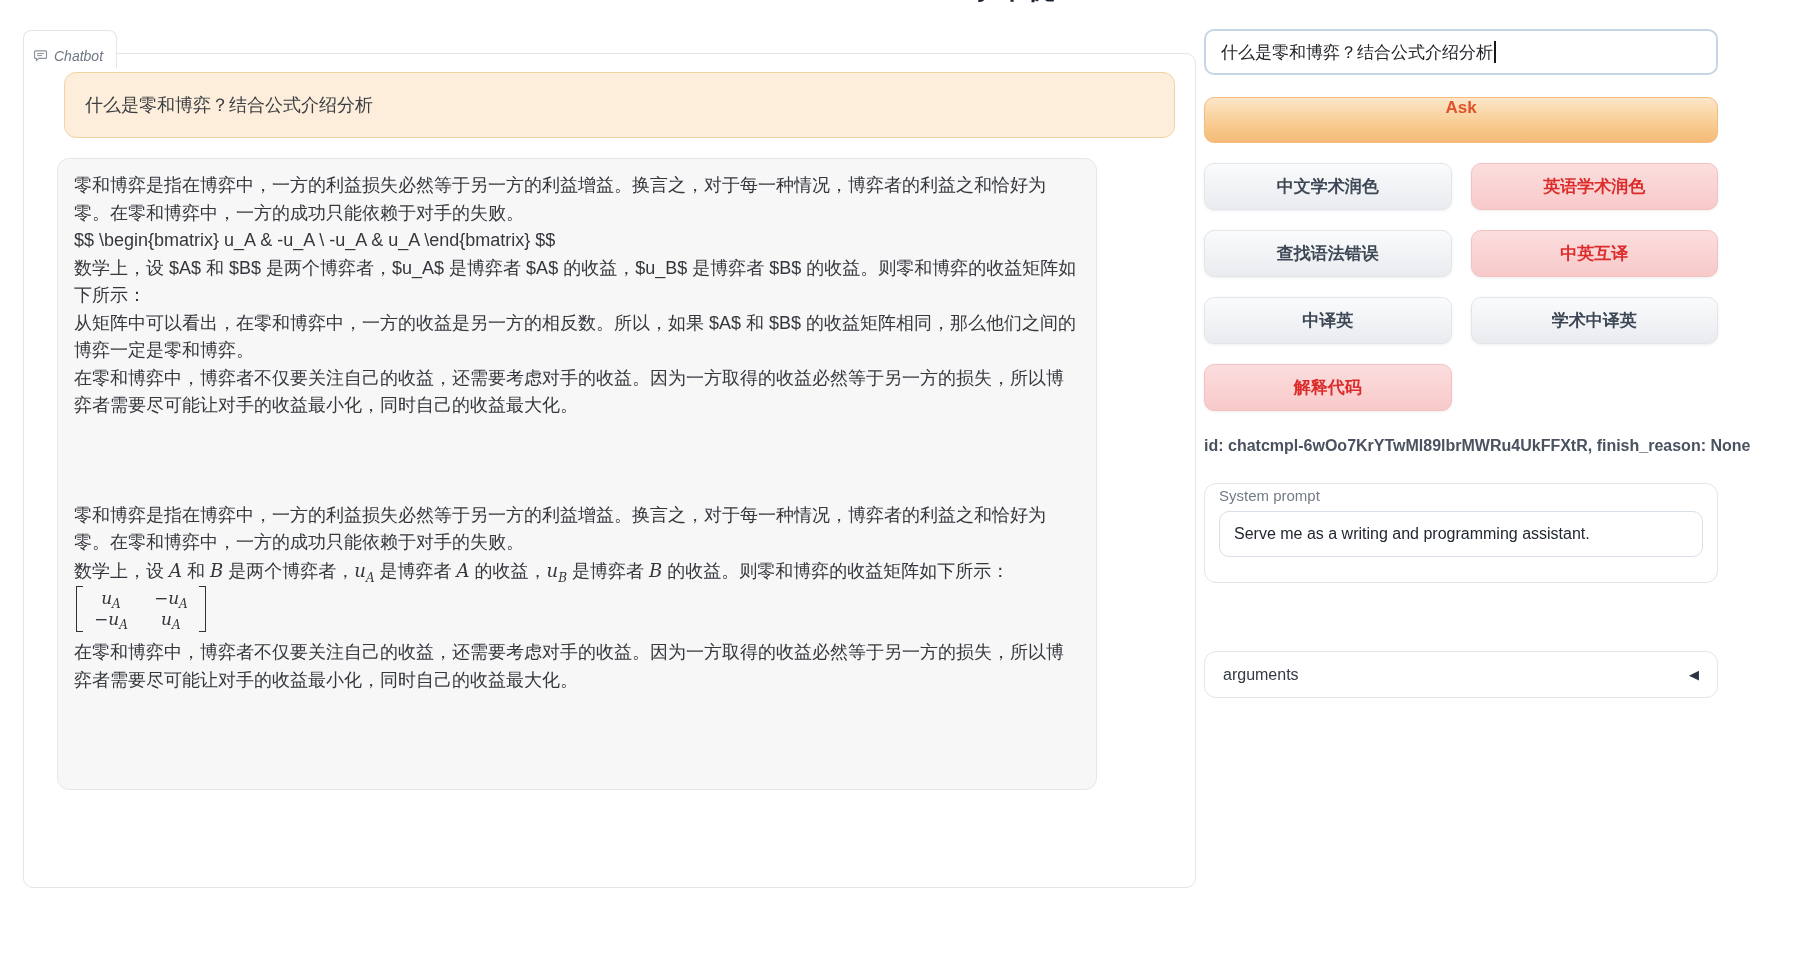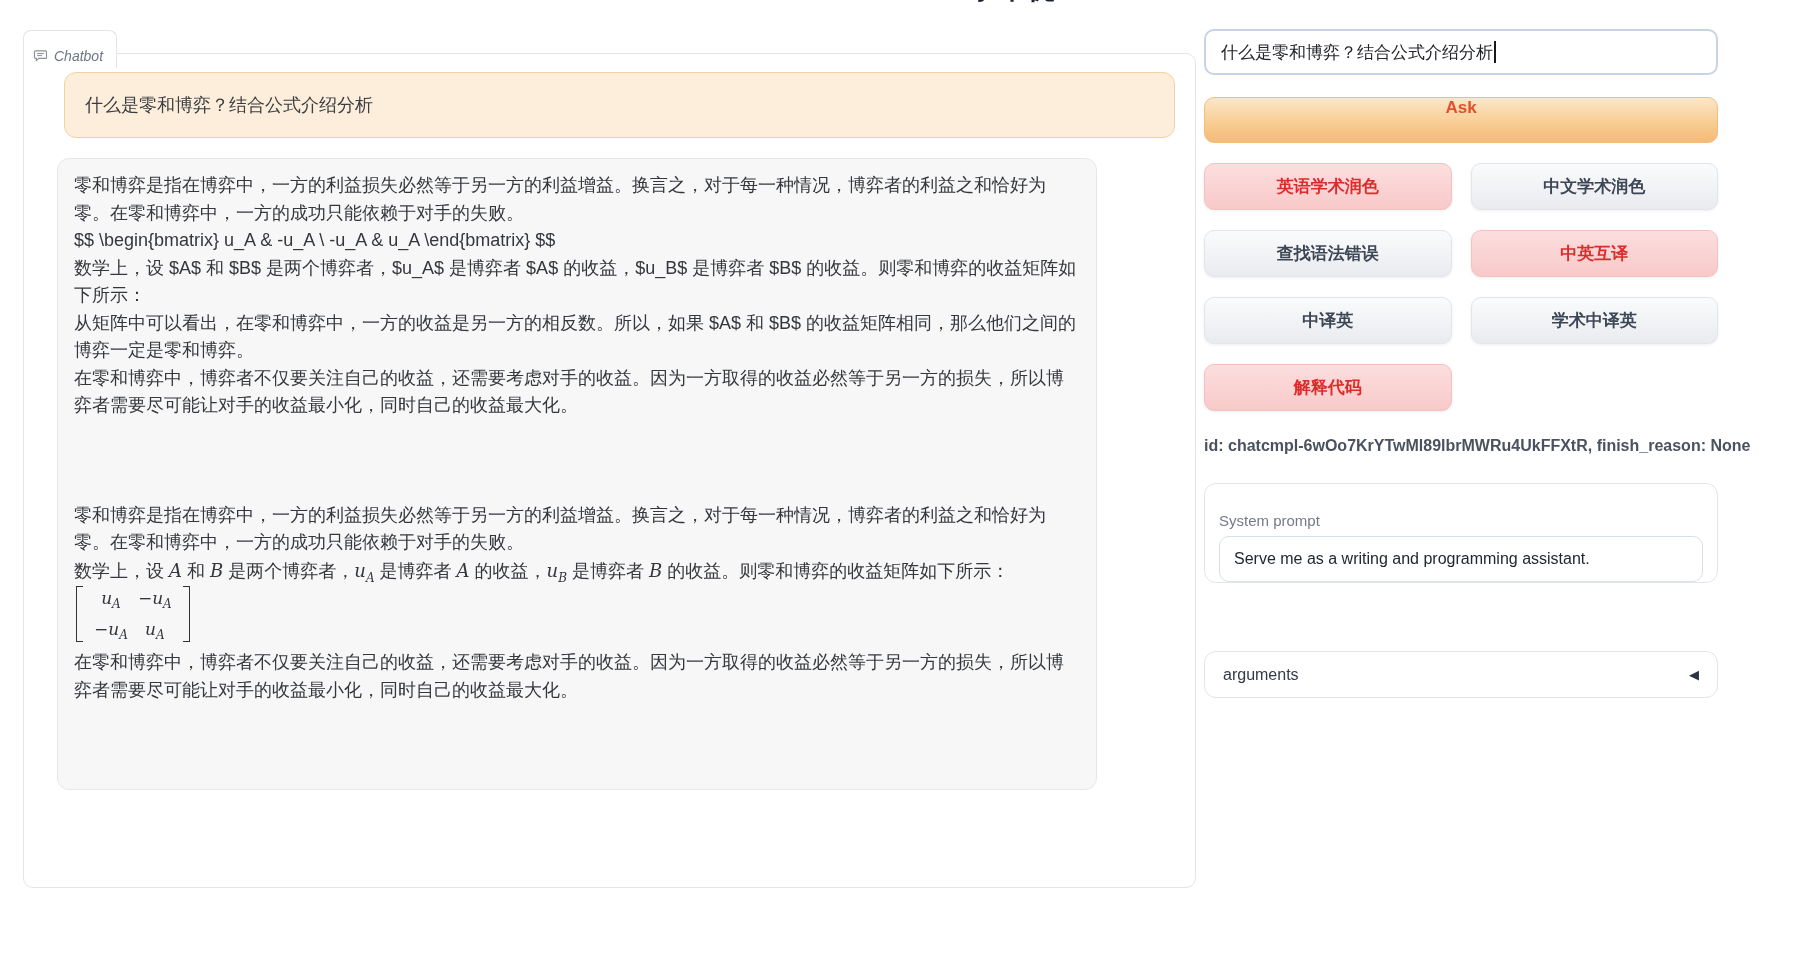--- a/index.html
+++ b/index.html
@@ -26,42 +26,42 @@
   .math{font-family:"DejaVu Serif","Liberation Serif",serif;}
   .math i{font-style:italic;}
   sub{font-size:12px;line-height:0;}
   .matrix-line{padding:1px 0 2px 2px;}
   .bmatrix{display:inline-flex;align-items:stretch;font-family:"DejaVu Serif","Liberation Serif",serif;
            font-size:17px;line-height:21px;}
   .brk{width:6px;border-top:1.6px solid #2f3237;border-bottom:1.6px solid #2f3237;}
   .brk.l{border-left:1.6px solid #2f3237;}
   .brk.r{border-right:1.6px solid #2f3237;}
   .cells{display:grid;grid-template-columns:auto auto;column-gap:26px;padding:2px 11px;
-         align-items:center;justify-items:center;gap:10px;}
+         align-items:center;justify-items:center;}
 
   
   .q-box{position:absolute;left:1204px;top:29px;width:514px;height:46px;box-sizing:border-box;
          border:2px solid #c6d4e6;border-radius:10px;background:#fff;
          display:flex;align-items:center;padding:0 15px;font-size:17px;color:#24262b;}
   .caret{display:inline-block;width:2px;height:22px;background:#15181d;margin-left:1px;}
   .ask-btn{position:absolute;left:1204px;top:97px;width:514px;height:46px;box-sizing:border-box;
            border:1px solid #f3bc7e;border-radius:10px;cursor:pointer;
            background:linear-gradient(180deg,#fce7c9 0%,#f8cb90 60%,#f5ba79 100%);
            color:#e0522a;font-weight:bold;font-size:17px;
            display:flex;align-items:flex-start;justify-content:center;}
   .qgrid{position:absolute;left:1204px;top:163px;width:514px;display:grid;
          grid-template-columns:1fr 1fr;column-gap:19px;row-gap:20px;}
   .qbtn{height:47px;border-radius:10px;display:flex;align-items:center;justify-content:center;
         font-size:17px;font-weight:bold;box-sizing:border-box;cursor:pointer;
         box-shadow:0 1px 3px rgba(0,0,0,.07);}
   .qbtn.gray{background:linear-gradient(180deg,#fafbfc,#e9ebef);border:1px solid #e2e5e9;color:#3c4654;}
   .qbtn.pink{background:linear-gradient(180deg,#fcdede,#f8c9c9);border:1px solid #f4c1c1;color:#dc2b2b;}
   .status{position:absolute;left:1204px;top:437px;font-size:16px;color:#4a5260;font-weight:bold;}
   .sys-card{position:absolute;left:1204px;top:483px;width:514px;height:100px;box-sizing:border-box;
-            border:1px solid #e3e5e8;border-radius:12px;padding:28px 14px;background:#fff;}
+            border:1px solid #e3e5e8;border-radius:12px;padding:3px 14px;background:#fff;}
   .sys-label{font-size:15px;color:#747b87;}
   .sys-input{margin-top:7px;width:100%;height:46px;box-sizing:border-box;display:block;
              border:1px solid #d9dfe7;border-radius:10px;padding:0 14px;font-size:16px;color:#222832;
              font-family:"Liberation Sans","DejaVu Sans",sans-serif;background:#fff;}
   .acc{position:absolute;left:1204px;top:604px;width:514px;height:47px;box-sizing:border-box;
        border:1px solid #e3e5e8;border-radius:12px;background:#fff;cursor:pointer;
        display:flex;align-items:center;justify-content:space-between;padding:0 18px;margin-top:47px;}
   .acc-label{font-size:16px;color:#333a46;}
   .acc-icon{font-size:13px;color:#2c3442;}
 </style>
@@ -114,22 +114,22 @@
 <div class="q-box">
   <span>什么是零和博弈？结合公式介绍分析</span>
   <span class="caret"></span>
 </div>
 
 <div class="ask-btn">
   <span>Ask</span>
 </div>
 
 <div class="qgrid" id="quick-grid">
+    <div class="qbtn gray">中文学术润色</div>
     <div class="qbtn pink">英语学术润色</div>
-    <div class="qbtn gray">中文学术润色</div>
     <div class="qbtn gray">查找语法错误</div>
     <div class="qbtn pink">中英互译</div>
     <div class="qbtn gray">中译英</div>
     <div class="qbtn gray">学术中译英</div>
     <div class="qbtn pink">解释代码</div>
   </div>
 
 <div class="status">id: chatcmpl-6wOo7KrYTwMl89lbrMWRu4UkFFXtR, finish_reason: None</div>
 
 <div class="sys-card">

